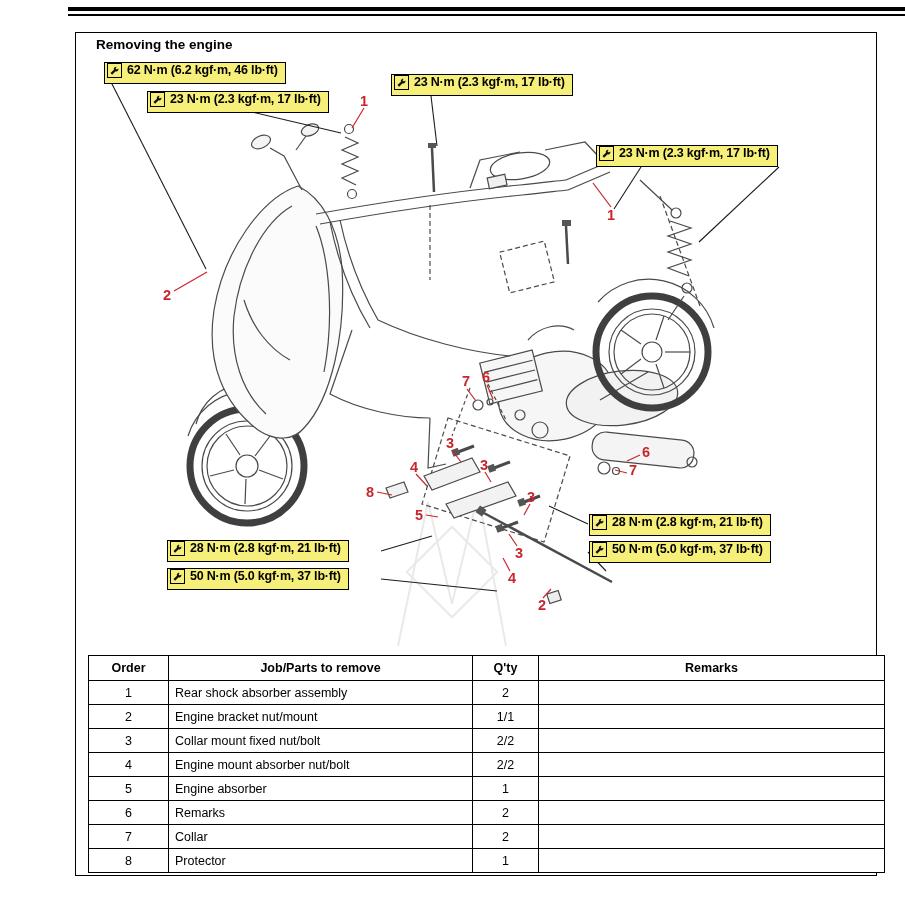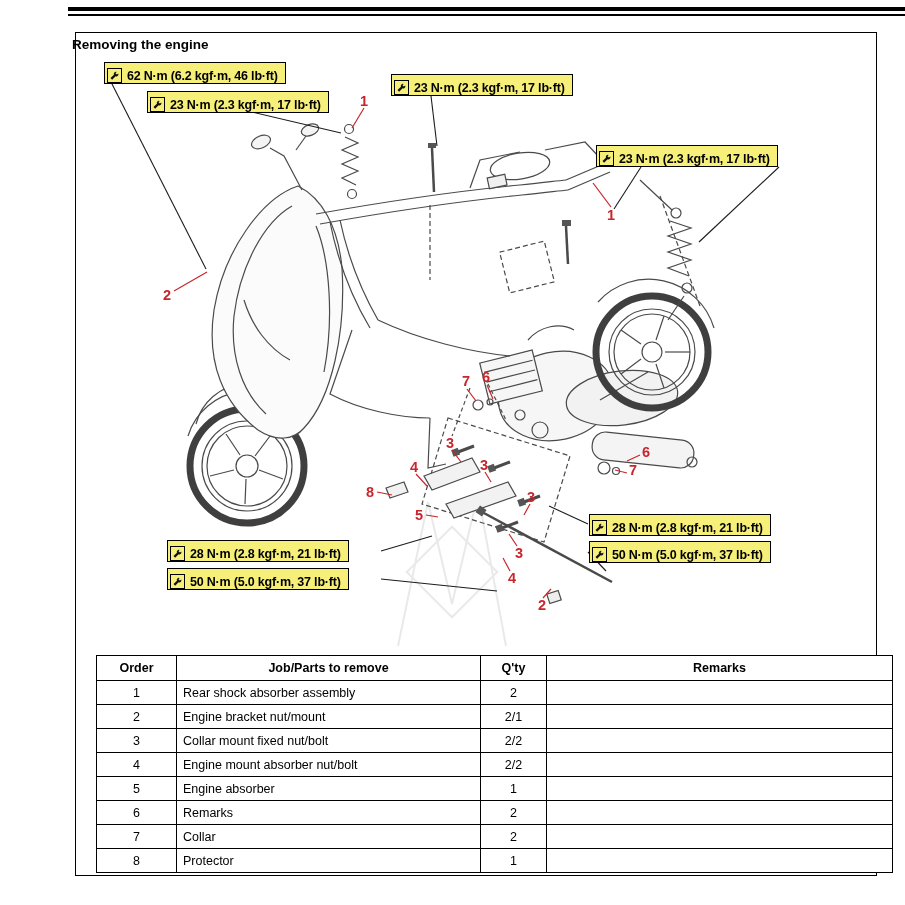--- a/index.html
+++ b/index.html
@@ -1,31 +1,31 @@
 <!DOCTYPE html>
 <html><head>
 <meta charset="utf-8">
 <style>
   html,body{margin:0;padding:0;background:#fff;}
   .page{position:relative;width:905px;height:905px;background:#fff;
         font-family:"Liberation Sans",sans-serif;color:#000;overflow:hidden;}
   .rule-thick{position:absolute;left:68px;top:7px;width:837px;height:4px;background:#000;}
   .rule-thin{position:absolute;left:68px;top:14px;width:837px;height:1.5px;background:#000;}
   .frame{position:absolute;left:75px;top:32px;width:802px;height:844px;border:1.6px solid #000;box-sizing:border-box;}
-  .section-title{position:absolute;left:72px;top:37px;font-size:13.5px;font-weight:bold;}
+  .section-title{position:absolute;left:96px;top:37px;font-size:13.5px;font-weight:bold;}
   .art{position:absolute;left:0;top:0;width:905px;height:905px;pointer-events:none;}
-  .callout{position:absolute;display:flex;align-items:flex-end;background:#f6ef7a;
+  .callout{position:absolute;display:flex;align-items:flex-start;background:#f6ef7a;
            border:1.3px solid #000;height:20px;padding:0 7px 0 2px;white-space:nowrap;z-index:4;}
   .wicon{display:inline-flex;align-items:center;justify-content:center;width:15px;height:15px;
          border:1px solid #000;background:#f6ef7a;margin-right:5px;box-sizing:border-box;}
   .wicon svg{width:11px;height:11px;}
   .ctext{font-size:12.5px;font-weight:bold;letter-spacing:-0.2px;}
   .rlabel{position:absolute;color:#c8262c;font-weight:bold;font-size:14.5px;
           transform:translate(-50%,-50%);z-index:5;}
-  table.parts{position:absolute;left:96px;top:655px;width:796px;border-collapse:collapse;
+  table.parts{position:absolute;left:88px;top:655px;width:796px;border-collapse:collapse;
               font-size:12.5px;table-layout:fixed;background:#fff;z-index:6;}
   table.parts th,table.parts td{border:1.3px solid #000;height:23px;padding:0 6px;
               overflow:hidden;white-space:nowrap;}
   table.parts th{font-weight:bold;text-align:center;height:24px;}
   td.c-order,td.c-qty{text-align:center;}
   td.c-job{text-align:left;padding-left:14px;}
 </style>
 </head>
 <body>
 
@@ -283,21 +283,21 @@
     <tbody>
       <tr>
         <td class="c-order">1</td>
         <td class="c-job">Rear shock absorber assembly</td>
         <td class="c-qty">2</td>
         <td class="c-remarks"></td>
       </tr>
       <tr>
         <td class="c-order">2</td>
         <td class="c-job">Engine bracket nut/mount</td>
-        <td class="c-qty">2/1</td>
+        <td class="c-qty">1/1</td>
         <td class="c-remarks"></td>
       </tr>
       <tr>
         <td class="c-order">3</td>
         <td class="c-job">Collar mount fixed nut/bolt</td>
         <td class="c-qty">2/2</td>
         <td class="c-remarks"></td>
       </tr>
       <tr>
         <td class="c-order">4</td>

